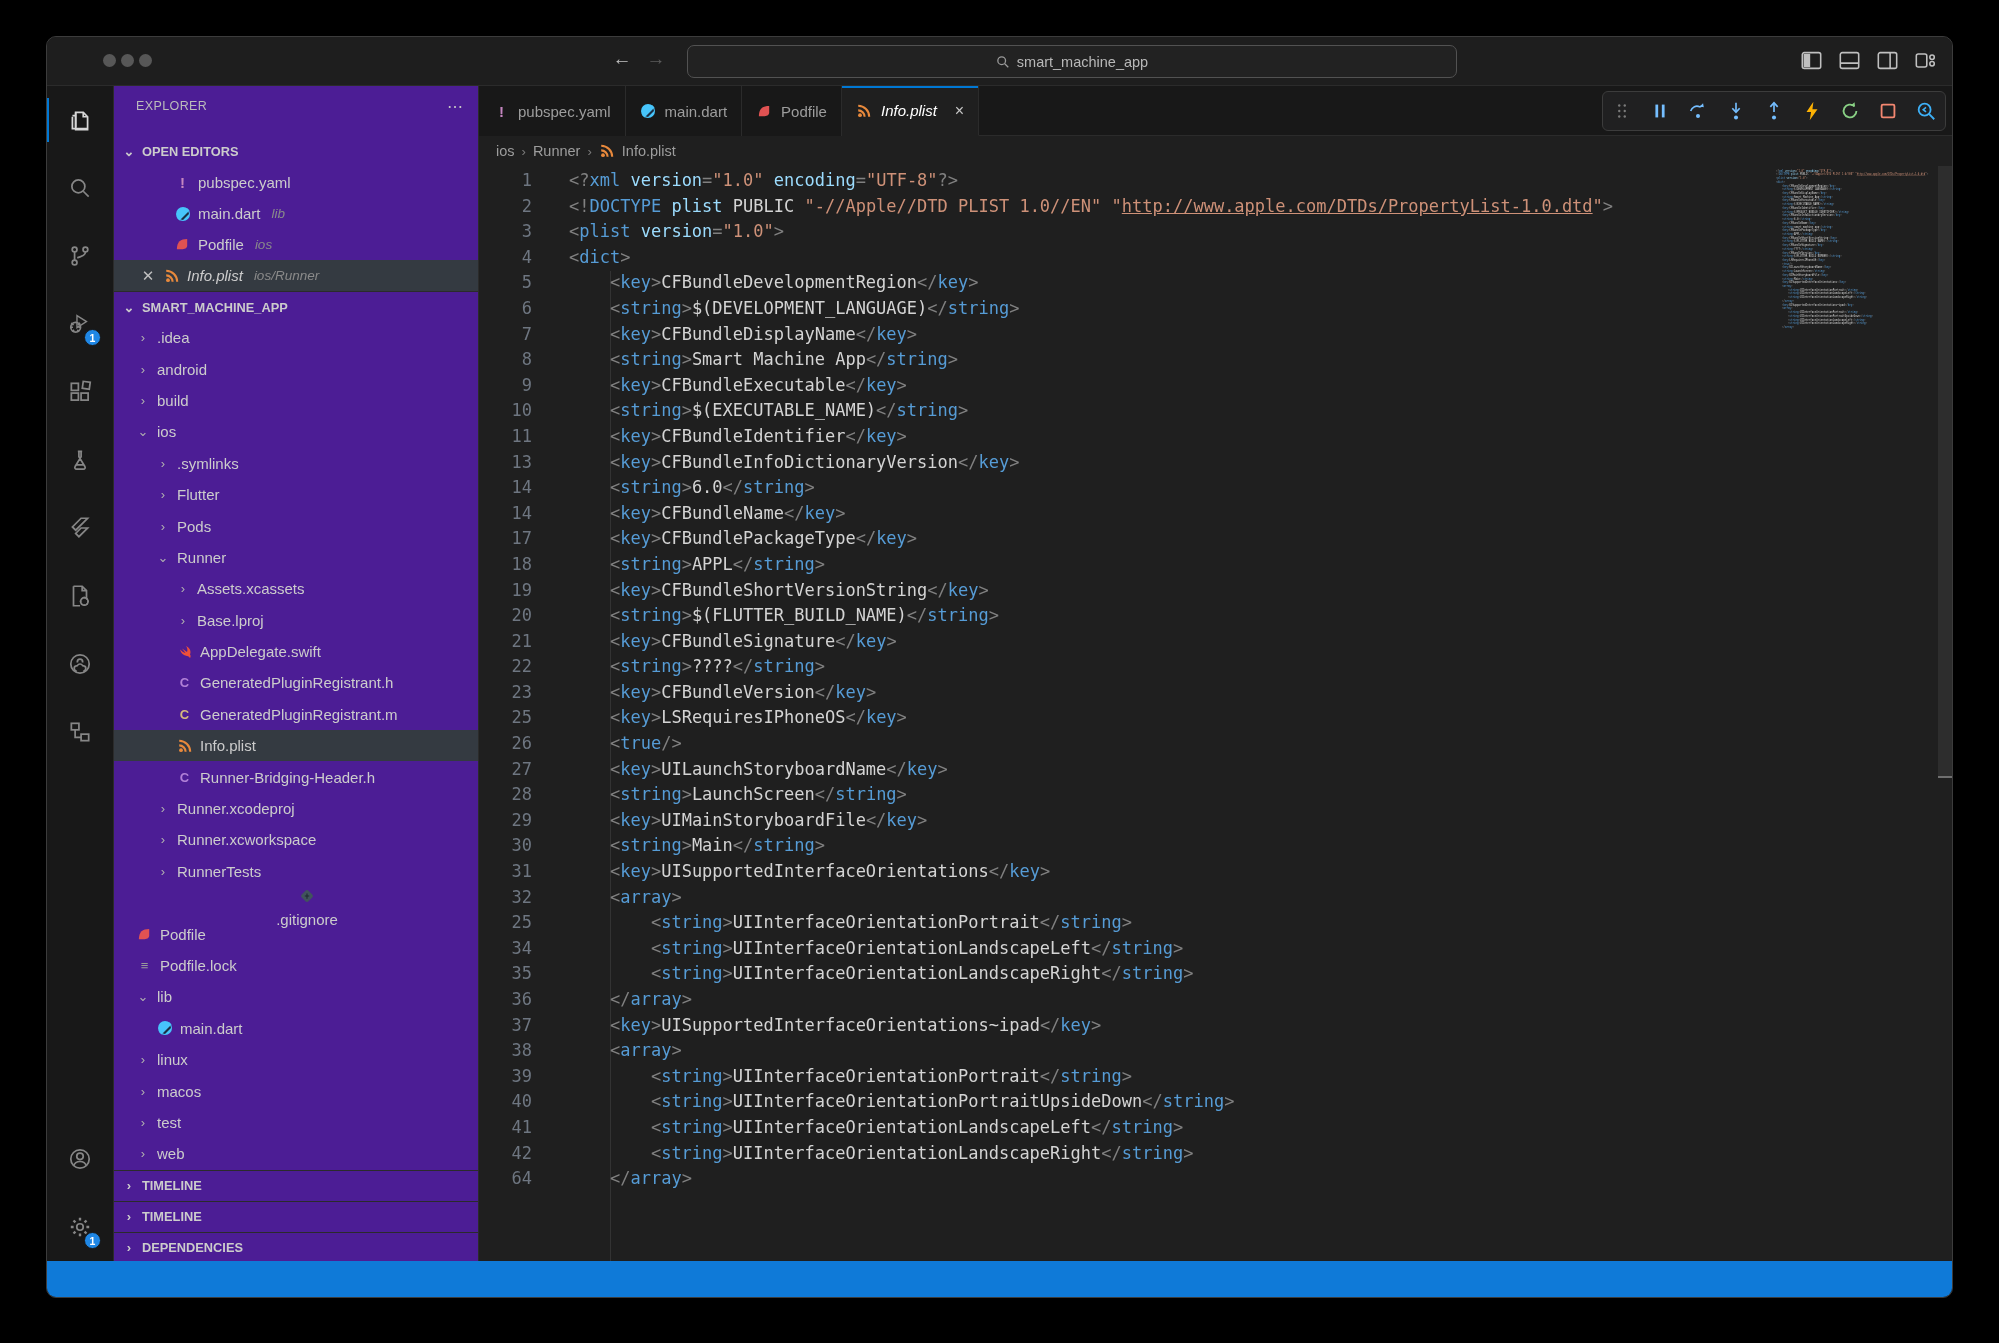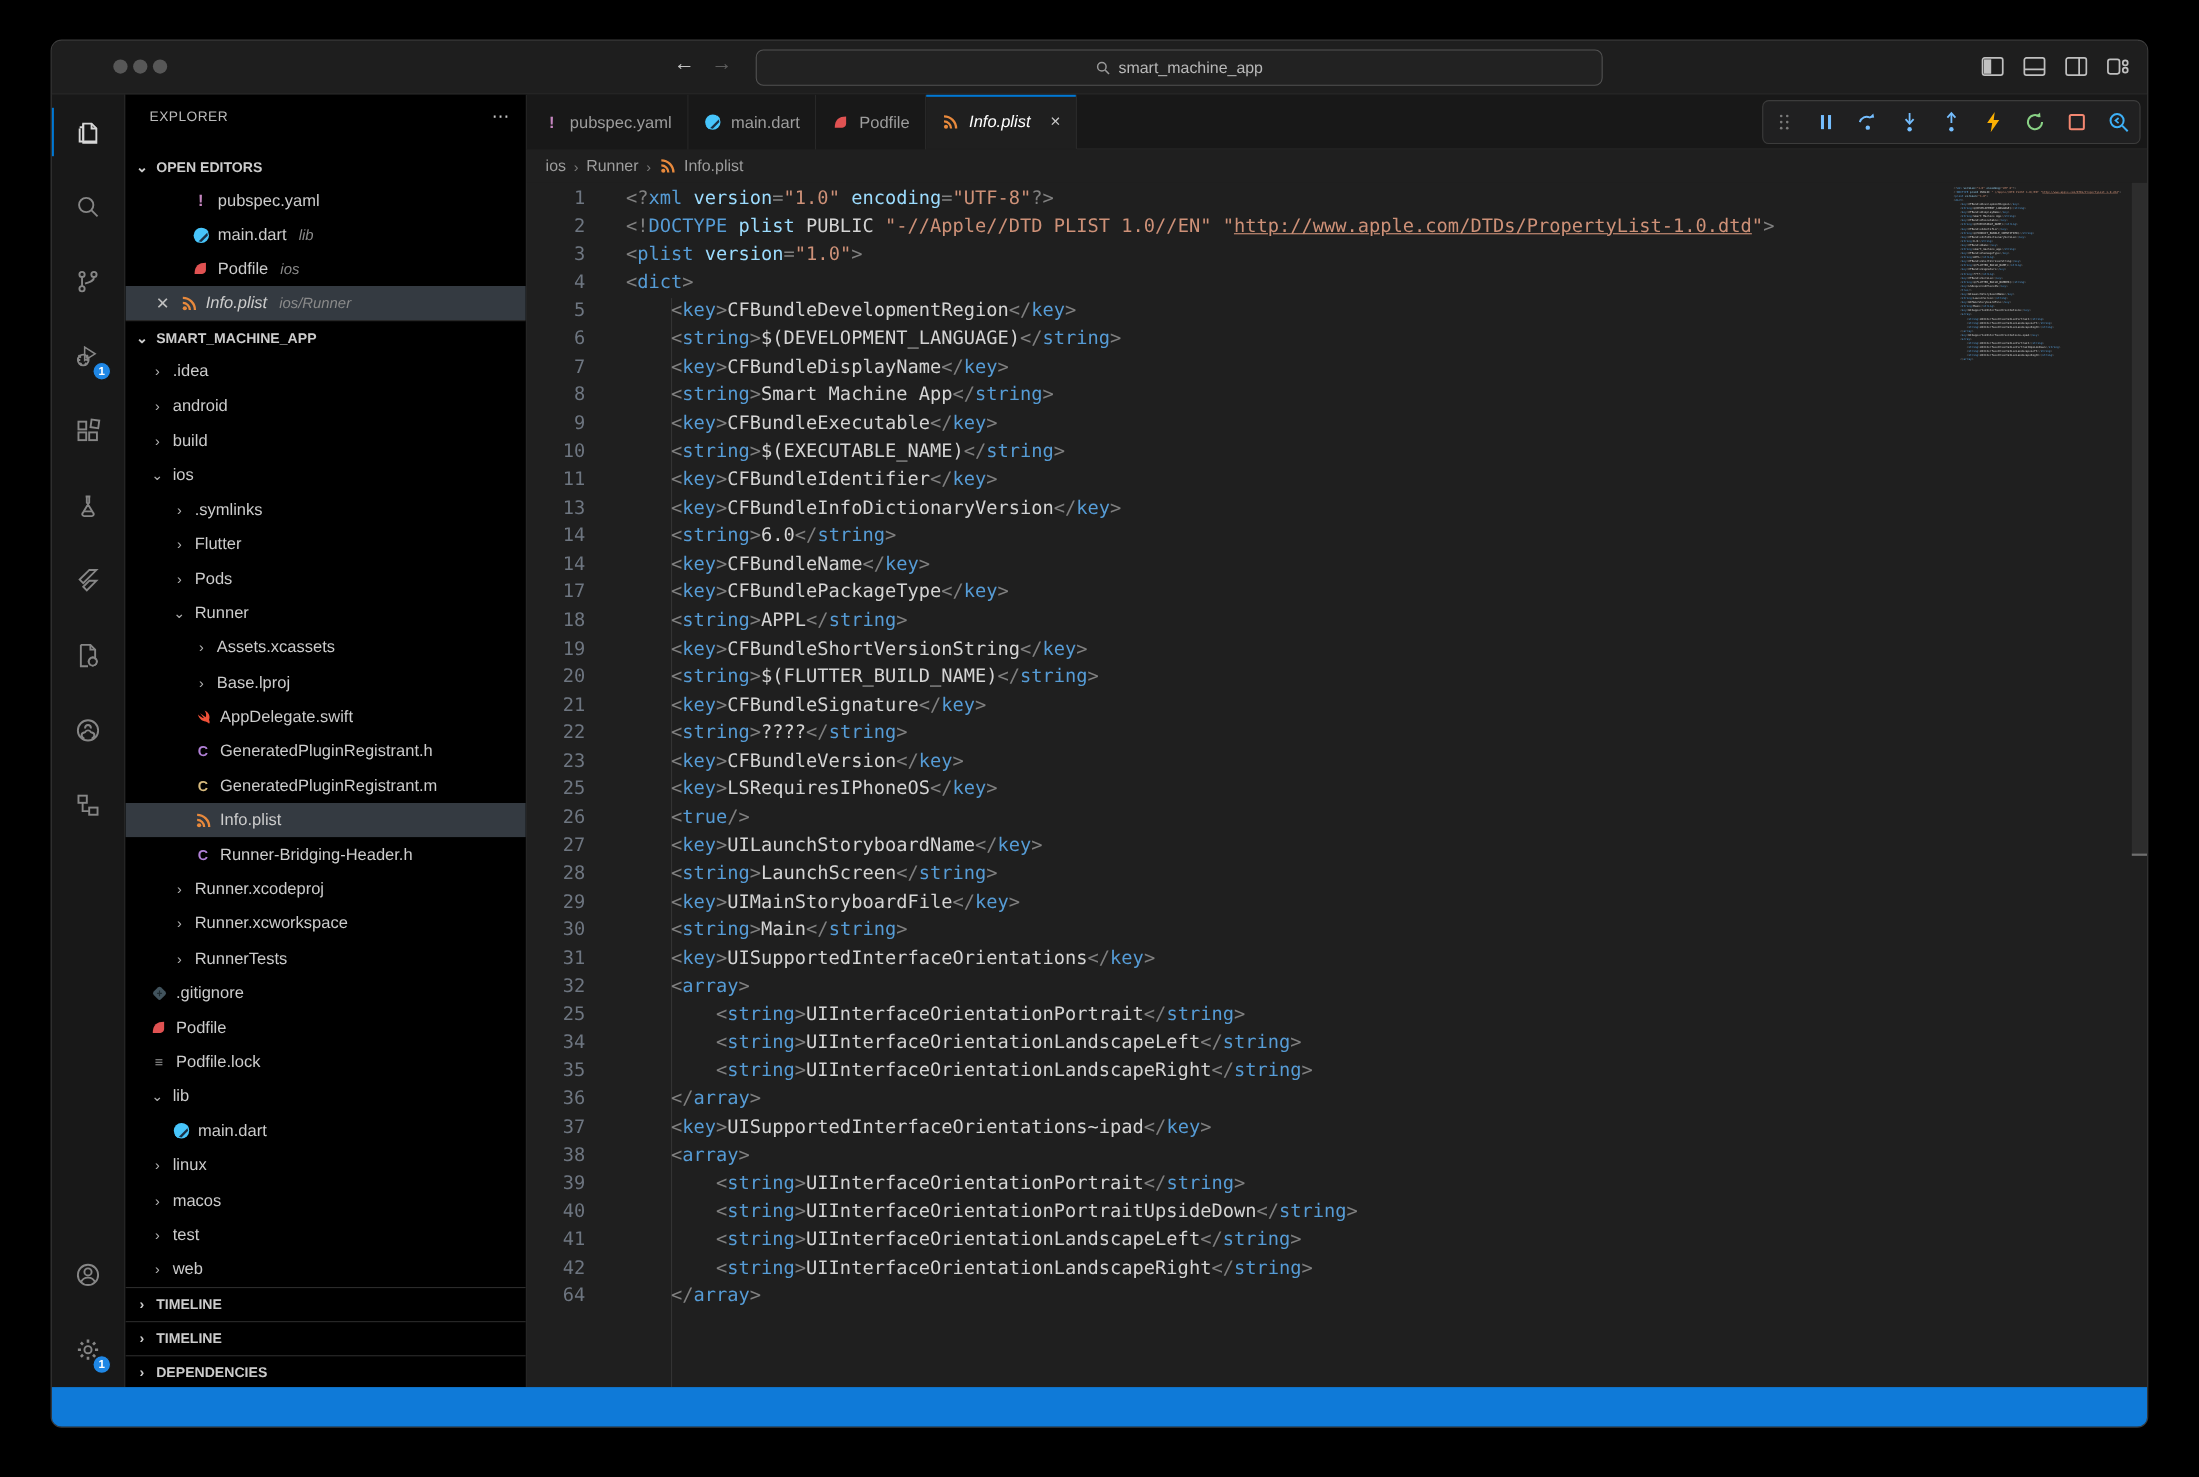--- a/index.html
+++ b/index.html
@@ -28,21 +28,21 @@
     display:flex; flex-direction:column; align-items:stretch; flex:0 0 67px; }
   .ab-item { position:relative; height:68px; display:flex; align-items:center; justify-content:center; color:#868686; }
   .ab-item.active { color:#d7d7d7; }
   .ab-item.active::before { content:""; position:absolute; left:0; top:12px; bottom:12px; width:2px; background:#0078d4; }
   .ab-badge { position:absolute; right:12px; bottom:12px; min-width:17px; height:17px; border-radius:9px;
     background:#1f87e5; color:#fff; font-size:10.5px; font-weight:bold; display:flex; align-items:center;
     justify-content:center; border:1px solid #181818; }
   .ab-spacer { flex:1; }
 
   
-  .sidebar { width:365px; flex:0 0 365px; background:#000000; border-right:1px solid #2b2b2b;
+  .sidebar { width:365px; flex:0 0 365px; background:#4c1d95; border-right:1px solid #2b2b2b;
     color:#cccccc; font-size:15px; overflow:hidden; position:relative; }
   .sb-title { height:40px; display:flex; align-items:center; padding:0 14px 0 22px; font-size:12.5px;
     color:#bbbbbb; letter-spacing:0.4px; }
   .sb-title .dots { margin-left:auto; color:#c5c5c5; font-size:16px; letter-spacing:1px; }
   .sb-section { height:31px; display:flex; align-items:center; gap:6px; padding-left:8px;
     font-weight:bold; font-size:12.8px; color:#cccccc; }
   .sb-section .chev { font-size:13px; color:#cccccc; width:14px; text-align:center; }
   .sb-section.bordered { border-top:1px solid #2b2b2b; }
   .row { height:31px; display:flex; align-items:center; gap:7px; white-space:nowrap; }
   .row.sel { background:#343a41; }
@@ -364,21 +364,21 @@
             <span>Runner.xcodeproj</span>
           </div>
           <div class="row" style="height: 31.4px; padding-left: 42px;">
             <span class="chev">›</span>
             <span>Runner.xcworkspace</span>
           </div>
           <div class="row" style="height: 31.4px; padding-left: 42px;">
             <span class="chev">›</span>
             <span>RunnerTests</span>
           </div>
-          <div class="row" style="height: 31.4px; padding-left: 22px;">
+          <div class="row" style="height: 31.4px; padding-left: 22px; flex-direction: column;">
             <span class="ficon">
               <svg width="14" height="14" viewBox="0 0 16 16">
                 <rect x="2.5" y="2.5" width="11" height="11" rx="2.5" transform="rotate(45 8 8)" fill="#41535d"></rect>
                 <path d="M8 5v6M5.5 8h5" stroke="#1e2a30" stroke-width="1.2"></path>
               </svg>
             </span>
             <span>.gitignore</span>
           </div>
           <div class="row" style="height: 31.4px; padding-left: 22px;">
             <span class="ficon">

